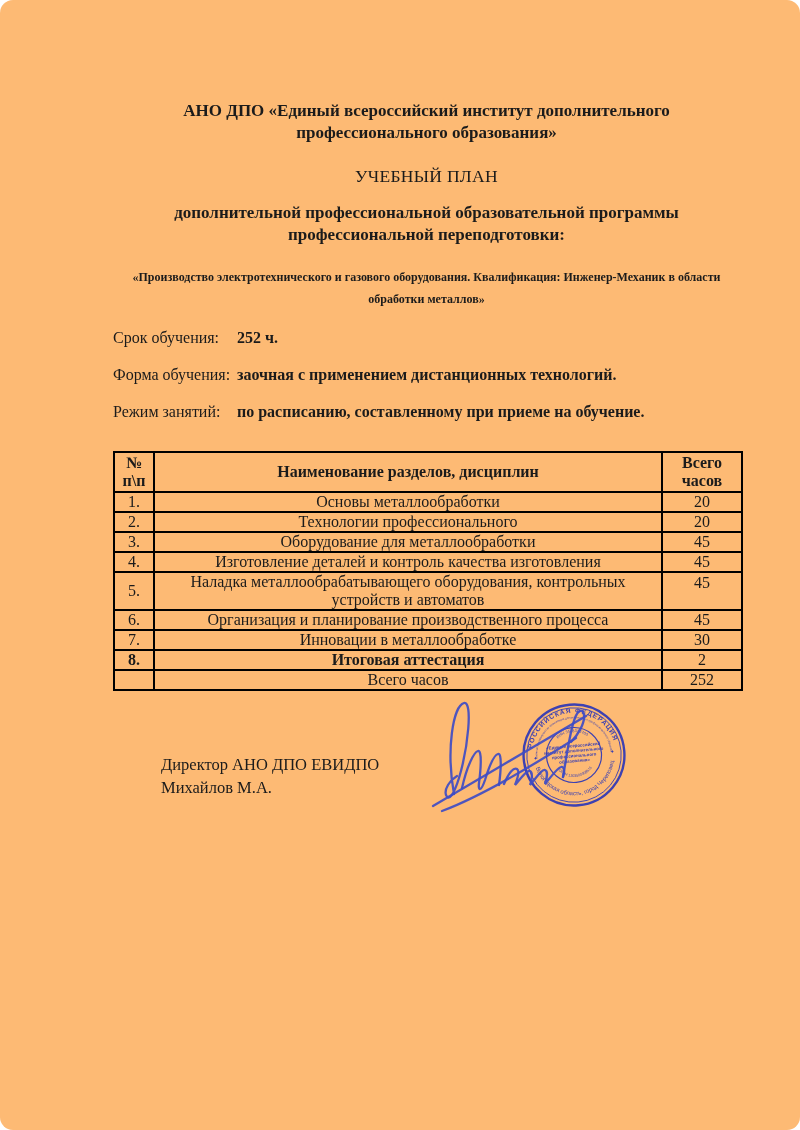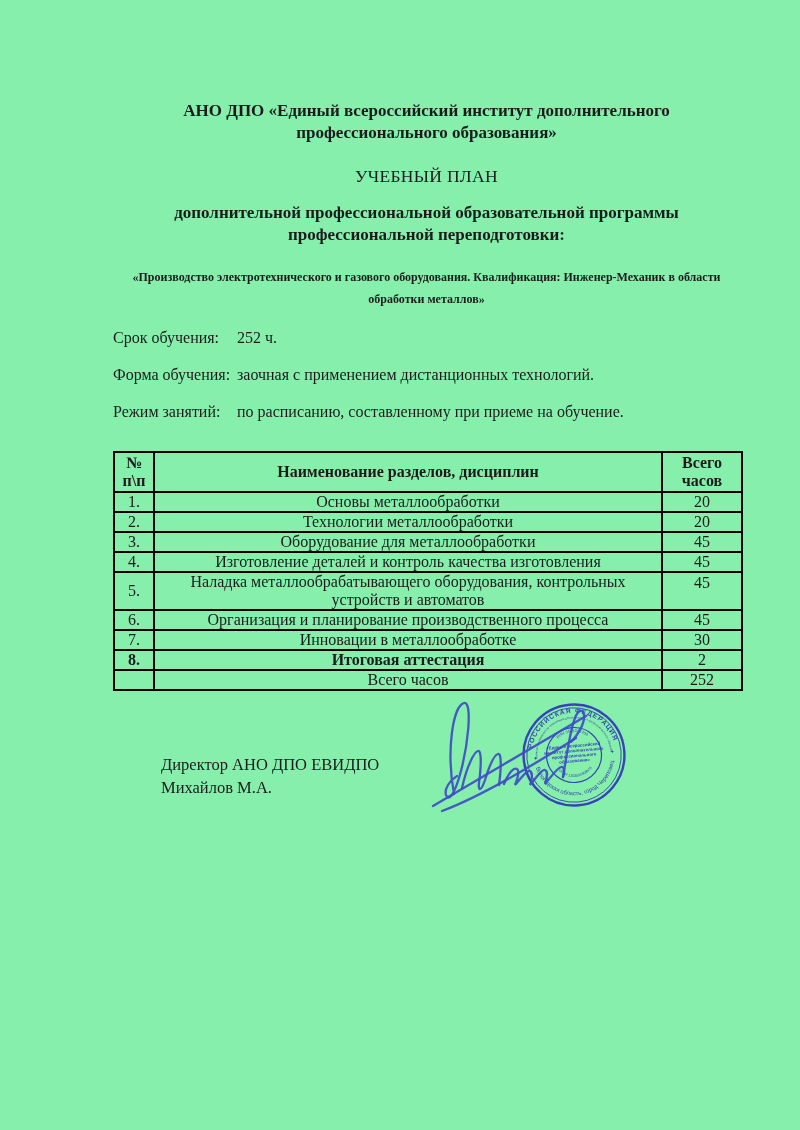--- a/index.html
+++ b/index.html
@@ -1,36 +1,37 @@
 <!DOCTYPE html>
 <html><head>
 <meta charset="utf-8">
 <style>
   * { margin:0; padding:0; box-sizing:border-box; }
   html,body { background:#ffffff; }
   .page {
     position:relative;
     width:800px; height:1130px;
-    background:#86efac;
+    background:#fdba74;
     color:#1b1b1b;
     font-family:"Liberation Serif","DejaVu Serif",serif;
     overflow:hidden;
+    border-radius:13px;
   }
   .content { padding:100px 60px 0 113px; }
 
   .doc-header { text-align:center; max-width:620px; margin:0 auto; }
   .inst      { font-weight:bold; font-size:17px; line-height:22px; }
   .doc-title { font-weight:normal; font-size:17.5px; line-height:20px; margin-top:22px; letter-spacing:.3px; }
   .subtitle  { font-weight:bold; font-size:17px; line-height:22px; margin-top:16px; }
   .program   { font-weight:bold; font-size:12px; line-height:22px; margin-top:20px; }
 
   .info { margin-top:18px; }
   .info-row { line-height:20px; margin-bottom:17px; font-size:16px; }
   .info-row .lbl { display:inline-block; width:124px; font-weight:normal; vertical-align:top; }
-  .info-row .val { font-weight:normal; }
+  .info-row .val { font-weight:bold; }
 
   table.curriculum {
     margin-top:29px;
     width:628px;
     border-collapse:collapse;
     table-layout:fixed;
     font-size:16px;
   }
   table.curriculum col.c-num  { width:40px; }
   table.curriculum col.c-name { width:508px; }
@@ -105,21 +106,21 @@
         </tr>
       </thead>
       <tbody>
         <tr>
           <td class="num">1.</td>
           <td class="name">Основы металлообработки</td>
           <td class="hrs">20</td>
         </tr>
         <tr>
           <td class="num">2.</td>
-          <td class="name">Технологии металлообработки</td>
+          <td class="name">Технологии профессионального</td>
           <td class="hrs">20</td>
         </tr>
         <tr>
           <td class="num">3.</td>
           <td class="name">Оборудование для металлообработки</td>
           <td class="hrs">45</td>
         </tr>
         <tr>
           <td class="num">4.</td>
           <td class="name">Изготовление деталей и контроль качества изготовления</td>

